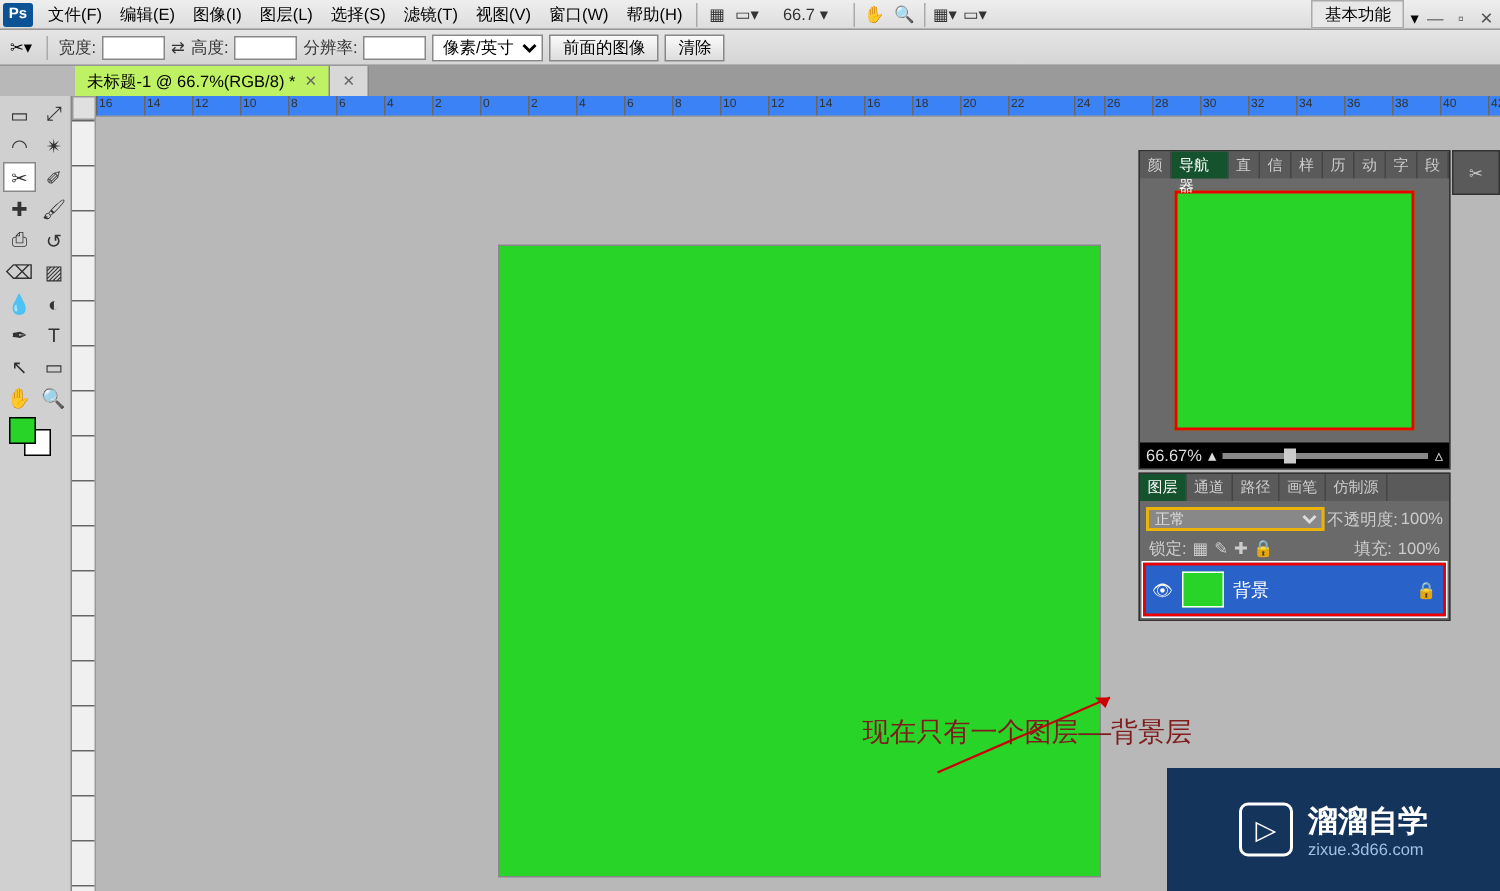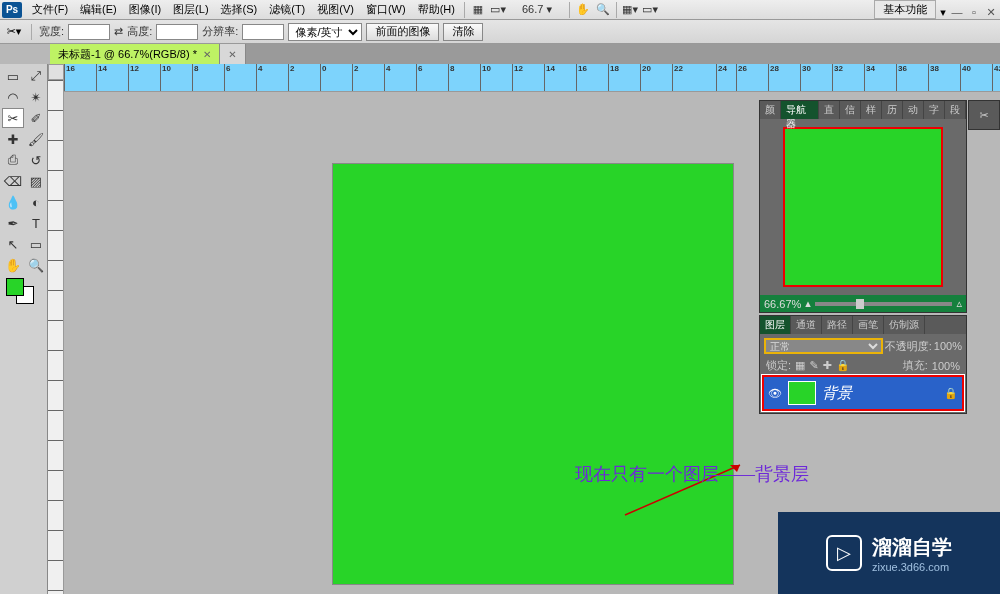--- a/index.html
+++ b/index.html
@@ -36,53 +36,53 @@
 
 .toolbox { width: 48px; background: #d0d0d0; border-right: 1px solid #888; padding: 2px; display: grid; grid-template-columns: 1fr 1fr; gap: 1px; align-content: start; }
 .tool { width: 22px; height: 20px; display: flex; align-items: center; justify-content: center; color: #333; font-size: 13px; cursor: default; position: relative; }
 .tool.active { background: #fff; border: 1px solid #888; }
 .color-swatch { grid-column: 1 / 3; display: flex; padding: 4px 2px; position: relative; height: 30px; }
 .fg-color { width: 18px; height: 18px; background: #28d428; border: 1px solid #000; position: absolute; left: 4px; top: 2px; z-index: 2; }
 .bg-color { width: 18px; height: 18px; background: #fff; border: 1px solid #000; position: absolute; left: 14px; top: 10px; }
 
 
 .work { flex: 1; position: relative; background: #b8b8b8; }
-.ruler-h { position: absolute; top: 0; left: 16px; right: 0; height: 28px; background: #7dd3fc; border-bottom: 1px solid #999; overflow: hidden; font-size: 8px; font-weight: bold; }
+.ruler-h { position: absolute; top: 0; left: 16px; right: 0; height: 14px; background: #3b82f6; border-bottom: 1px solid #999; overflow: hidden; font-size: 8px; }
 .ruler-v { position: absolute; top: 16px; left: 0; bottom: 0; width: 16px; background: #f0f0f0; border-right: 1px solid #999; }
 .ruler-corner { position: absolute; top: 0; left: 0; width: 16px; height: 16px; background: #e0e0e0; border: 1px solid #999; }
 .ruler-tick { position: absolute; top: 0; bottom: 0; border-left: 1px solid #666; font-size: 8px; padding-left: 1px; color: #333; }
 .ruler-tick-v { position: absolute; left: 0; right: 0; border-top: 1px solid #666; font-size: 8px; height: 10px; color: #333; }
 .canvas { position: absolute; left: 285px; top: 100px; width: 400px; height: 420px; background: #28d428; box-shadow: 0 0 0 1px #888; }
 
 
 .panels { position: absolute; right: 33px; top: 100px; width: 208px; }
 .panel { background: #6a6a6a; border: 1px solid #333; margin-bottom: 2px; }
 .panel-tabs { height: 18px; background: #5a5a5a; display: flex; }
 .panel-tab { padding: 2px 5px; font-size: 10px; color: #ccc; border-right: 1px solid #444; }
 .panel-tab.active { background: #14532d; color: #fff; }
 .navigator-body { padding: 8px; background: #6a6a6a; }
 .nav-thumb { width: 160px; height: 160px; background: #28d428; border: 2px solid #e00; margin: 0 auto; }
-.nav-footer { display: flex; align-items: center; padding: 2px 4px; background: #15803d; gap: 4px; color: #ddd; font-size: 10px; }
+.nav-footer { display: flex; align-items: center; padding: 2px 4px; background: #000000; gap: 4px; color: #ddd; font-size: 10px; }
 .nav-slider { flex: 1; height: 4px; background: #888; position: relative; }
 .nav-slider::after { content: ''; position: absolute; left: 30%; top: -3px; width: 8px; height: 10px; background: #ccc; }
 .layers-body { background: #6a6a6a; padding: 2px; }
 .layers-row { display: flex; gap: 2px; padding: 2px; }
 .layers-select { flex: 1; background: #888; border: 2px solid #eab308; color: #ddd; height: 16px; font-size: 10px; }
 .layers-opacity { display: flex; align-items: center; gap: 2px; color: #ccc; font-size: 10px; }
 .layer-lock-row { display: flex; gap: 4px; padding: 2px 4px; color: #ccc; font-size: 10px; align-items: center; }
 .layer-item { display: flex; align-items: center; background: #2962c9; padding: 4px; gap: 6px; border: 2px solid #e00; outline: 1px solid #fff; }
 .layer-eye { width: 14px; height: 14px; color: #fff; display: flex; align-items: center; justify-content: center; }
 .layer-thumb { width: 28px; height: 24px; background: #28d428; border: 1px solid #fff; }
-.layer-name { color: #fff; font-size: 15px; flex: 1; font-style: italic; }
+.layer-name { color: #fff; font-size: 12px; flex: 1; }
 .layer-lock-icon { color: #fff; }
 
 .collapsed-panel { position: absolute; right: 0; top: 100px; width: 32px; height: 30px; background: #5a5a5a; border: 1px solid #333; display: flex; align-items: center; justify-content: center; color: #ccc; }
 
 
-.annotation { position: absolute; left: 575px; top: 462px; color: #6d28d9; font-size: 18px; font-family: Liberation Serif, serif; }
+.annotation { position: absolute; left: 575px; top: 476px; color: #7f1d1d; font-size: 18px; font-family: Liberation Mono, monospace; }
 .arrow { position: absolute; left: 620px; top: 460px; width: 130px; height: 60px; pointer-events: none; }
 
 
 .watermark { position: absolute; right: 0; bottom: 0; width: 222px; height: 82px; background: #14345c; color: #fff; display: flex; align-items: center; justify-content: center; gap: 10px; }
 .wm-icon { width: 36px; height: 36px; border: 2px solid #fff; border-radius: 6px; display: flex; align-items: center; justify-content: center; font-size: 18px; }
 .wm-text { display: flex; flex-direction: column; }
 .wm-title { font-size: 20px; font-weight: bold; }
 .wm-url { font-size: 11px; color: #a0c0e0; }
 </style>
 </head>

